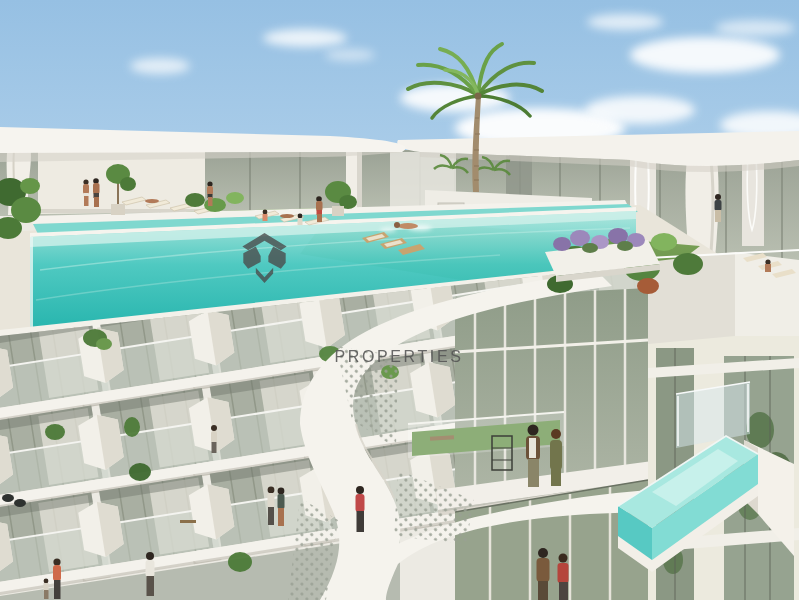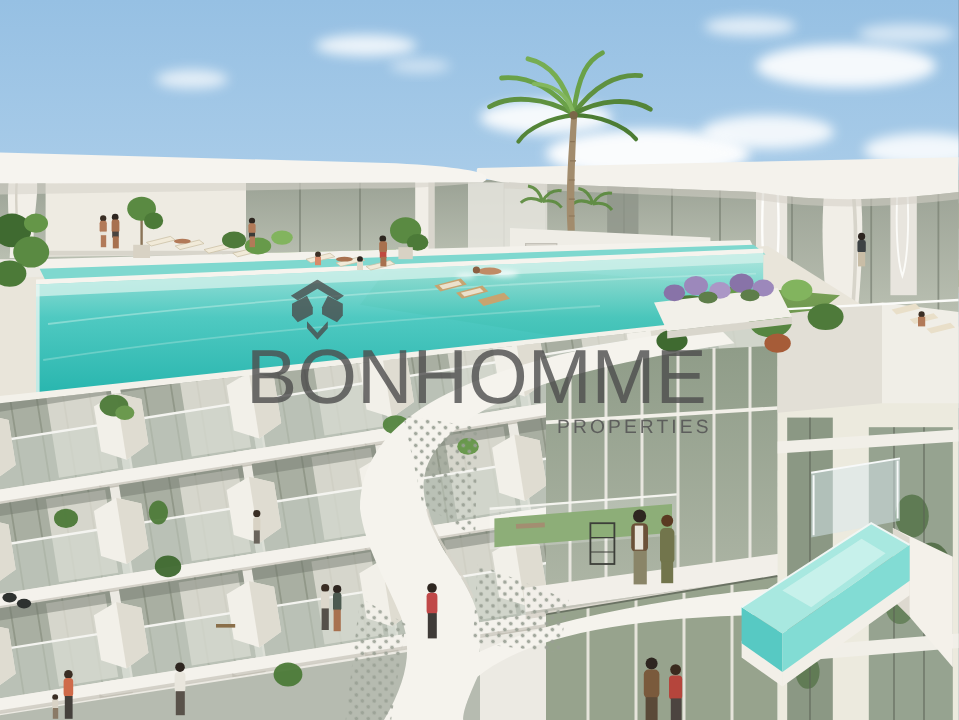--- a/index.html
+++ b/index.html
@@ -4,21 +4,21 @@
 <style>
   html,body{margin:0;padding:0;background:#222;}
   .stage{position:relative;width:799px;height:600px;overflow:hidden;
          font-family:"Liberation Sans",sans-serif;background:#b9d4ea;}
   .stage svg.scene{position:absolute;left:0;top:0;width:799px;height:600px;display:block;}
   .watermark{position:absolute;left:205px;top:232px;width:390px;height:135px;pointer-events:none;}
   .wm-icon{position:absolute;left:37px;top:1px;width:45px;height:52px;opacity:.78;}
   .wm-brand{position:absolute;left:0;top:50px;width:390px;
             font-size:64px;line-height:64px;font-weight:400;letter-spacing:0px;
             color:rgba(76,76,76,0.80);white-space:nowrap;}
-  .wm-sub{position:absolute;left:0;top:116px;width:388px;text-align:right;
+  .wm-sub{position:absolute;left:0;top:116px;width:388px;text-align:center;
           font-size:16px;line-height:18px;font-weight:400;letter-spacing:2.6px;
           color:rgba(84,84,84,0.88);white-space:nowrap;}
 </style>
 </head>
 <body>
 
 <div class="stage">
 <svg class="scene" viewBox="0 0 799 600" aria-hidden="true">
   <defs>
     <linearGradient id="skyG" x1="0" y1="0" x2="0" y2="1">
@@ -463,16 +463,15 @@
 
 <div class="watermark">
   <svg class="wm-icon" viewBox="0 0 46 54">
     <g fill="#4a4a4a">
       <polygon points="23,0 46,14 40,18 23,8 6,18 0,14"></polygon>
       <polygon points="1,21 14,14 19,24 19,30 6,37 1,31"></polygon>
       <polygon points="45,21 32,14 27,24 27,30 40,37 45,31"></polygon>
       <polygon points="14,36 23,46 32,36 32,42 23,52 14,42"></polygon>
     </g>
   </svg>
-  <div class="wm-brand">BONHOMME</div>
   <div class="wm-sub">PROPERTIES</div>
 </div>
 </div>
 
 </body></html>

